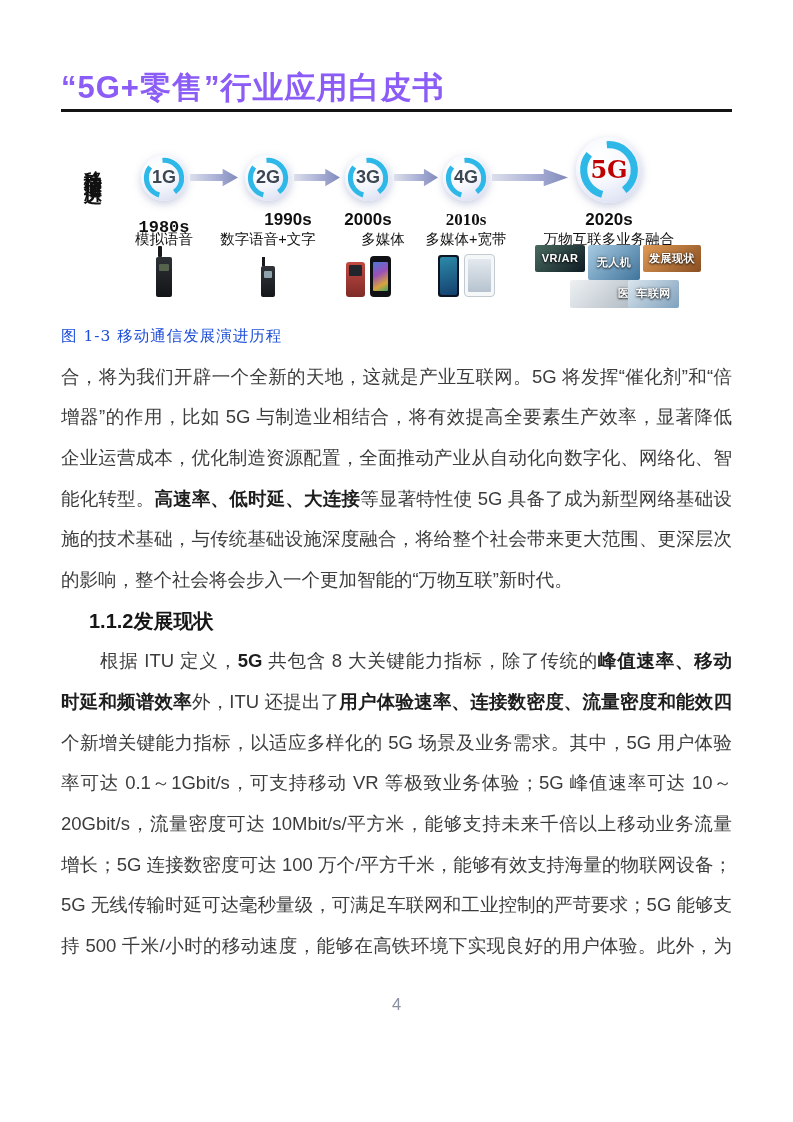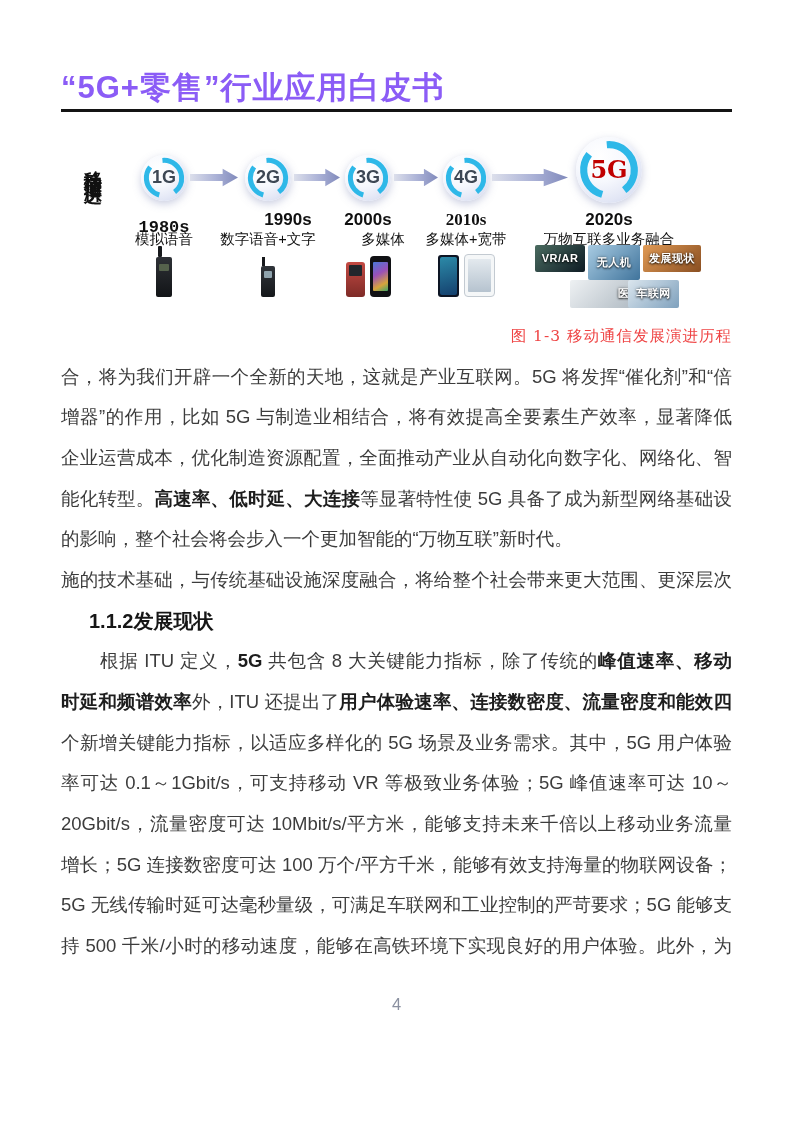--- a/index.html
+++ b/index.html
@@ -42,22 +42,22 @@
         background:linear-gradient(150deg,#4a78d8 0%,#9a50b8 40%,#d8a43c 75%,#3fa56a 100%);}
   .dev-smart{width:21px;height:42px;background:#0d1524;border-radius:3px;}
   .dev-smart::after{content:"";position:absolute;top:2px;left:2px;width:17px;height:38px;border-radius:2px;
         background:linear-gradient(165deg,#2c8aa8,#14406e);}
   .dev-tablet{width:31px;height:43px;background:#f5f7f8;border:1px solid #c3cad1;border-radius:4px;box-sizing:border-box;}
   .dev-tablet::after{content:"";position:absolute;top:4px;left:3px;width:23px;height:33px;
         background:linear-gradient(180deg,#e3e9ee,#b6c3cf);border-radius:1px;}
   .tile{position:absolute;display:flex;align-items:center;justify-content:center;border-radius:2px;
         color:#fff;font-weight:700;font-size:11px;letter-spacing:.5px;
         text-shadow:0 1px 2px rgba(0,0,0,.8),0 0 3px rgba(0,0,0,.5);}
-  figcaption{text-align:right;font-family:"DejaVu Serif","Liberation Serif",serif;
-             font-size:15.5px;color:#ef4444;margin-top:6px;letter-spacing:1px;}
+  figcaption{text-align:left;font-family:"DejaVu Serif","Liberation Serif",serif;
+             font-size:15.5px;color:#1d4ed8;margin-top:6px;letter-spacing:1px;}
   
   main{margin-top:10px;}
   .line{height:40.7px;line-height:40.7px;font-size:18.5px;color:#3c3c3c;
         text-align:justify;text-align-last:justify;overflow:hidden;}
   .line.indent{padding-left:39px;}
   .line.shortline{text-align-last:left;}
   .line b{font-weight:700;color:#1d1d1d;}
   .h3{height:40.7px;line-height:40.7px;font-size:20px;font-weight:700;color:#161616;padding-left:28px;}
   .h3 .hnum{}
   footer{margin-top:28px;text-align:center;}
@@ -151,22 +151,22 @@
         </div>
       </div>
     <figcaption>图 1-3 移动通信发展演进历程</figcaption>
   </figure>
 
   <main id="body-text">
       <div class="line"><span class="seg">合，将为我们开辟一个全新的天地，这就是产业互联网。5G 将发挥“催化剂”和“倍</span></div>
       <div class="line"><span class="seg">增器”的作用，比如 5G 与制造业相结合，将有效提高全要素生产效率，显著降低</span></div>
       <div class="line"><span class="seg">企业运营成本，优化制造资源配置，全面推动产业从自动化向数字化、网络化、智</span></div>
       <div class="line"><span class="seg">能化转型。</span><b class="seg">高速率、低时延、大连接</b><span class="seg">等显著特性使 5G 具备了成为新型网络基础设</span></div>
+      <div class="line"><span class="seg">施的技术基础，与传统基础设施深度融合，将给整个社会带来更大范围、更深层次</span></div>
       <div class="line shortline"><span class="seg">的影响，整个社会将会步入一个更加智能的“万物互联”新时代。</span></div>
-      <div class="line"><span class="seg">施的技术基础，与传统基础设施深度融合，将给整个社会带来更大范围、更深层次</span></div>
       <div class="h3"><span class="hnum">1.1.2</span><span class="htxt">发展现状</span></div>
       <div class="line indent"><span class="seg">根据 ITU 定义，</span><b class="seg">5G </b><span class="seg">共包含 8 大关键能力指标，除了传统的</span><b class="seg">峰值速率、移动性、</b></div>
       <div class="line"><b class="seg">时延和频谱效率</b><span class="seg">外，ITU 还提出了</span><b class="seg">用户体验速率、连接数密度、流量密度和能效四</b></div>
       <div class="line"><span class="seg">个新增关键能力指标，以适应多样化的 5G 场景及业务需求。其中，5G 用户体验速</span></div>
       <div class="line"><span class="seg">率可达 0.1～1Gbit/s，可支持移动 VR 等极致业务体验；5G 峰值速率可达 10～</span></div>
       <div class="line"><span class="seg">20Gbit/s，流量密度可达 10Mbit/s/平方米，能够支持未来千倍以上移动业务流量</span></div>
       <div class="line"><span class="seg">增长；5G 连接数密度可达 100 万个/平方千米，能够有效支持海量的物联网设备；</span></div>
       <div class="line"><span class="seg">5G 无线传输时延可达毫秒量级，可满足车联网和工业控制的严苛要求；5G 能够支</span></div>
       <div class="line"><span class="seg">持 500 千米/小时的移动速度，能够在高铁环境下实现良好的用户体验。此外，为</span></div>
     </main>

